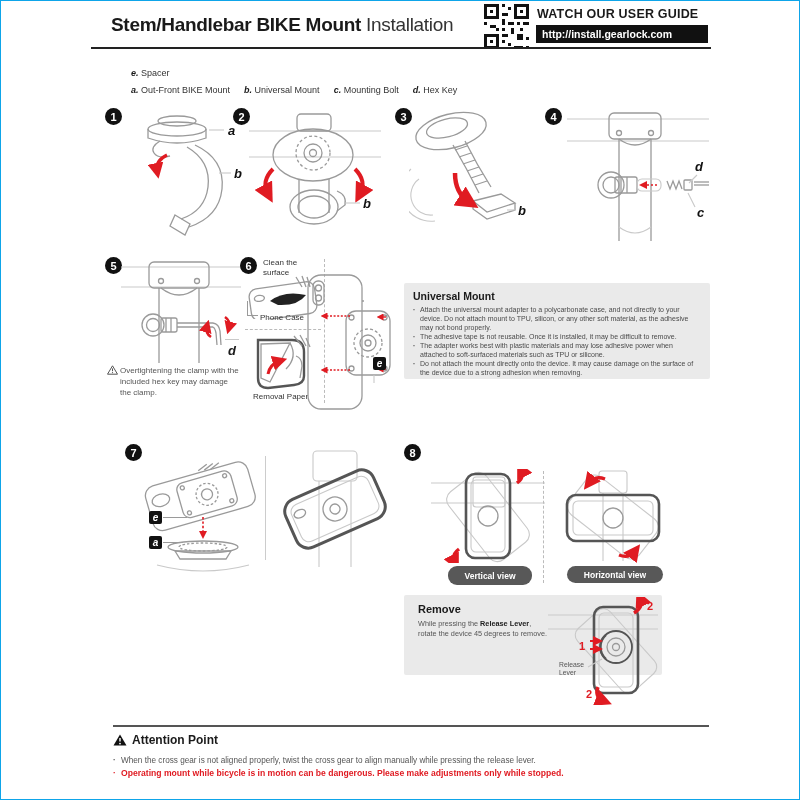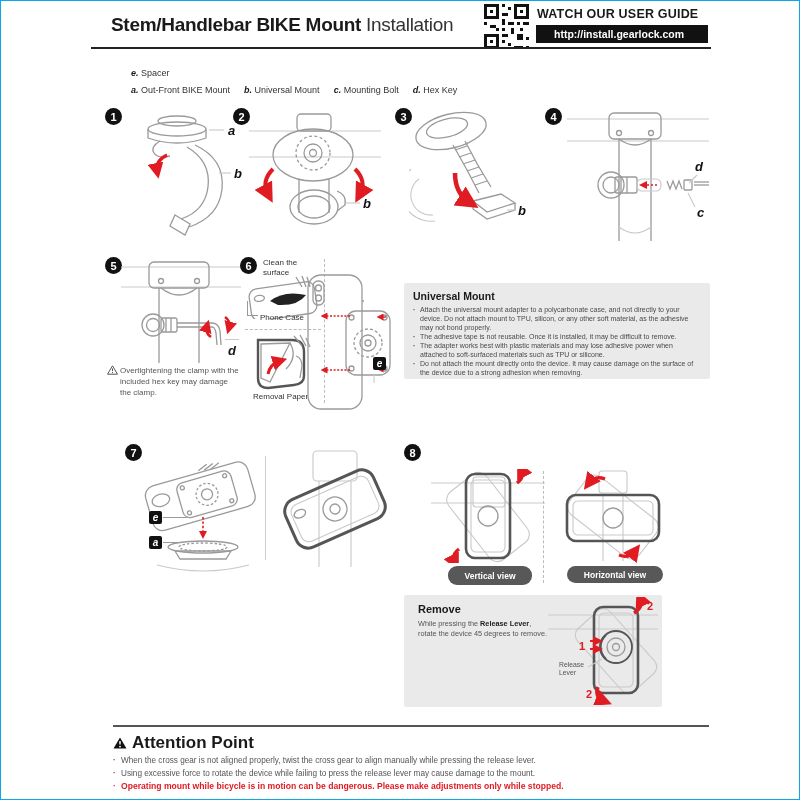--- a/index.html
+++ b/index.html
@@ -76,21 +76,21 @@
         <rect x="33" y="30" width="6" height="6"></rect>
         <rect x="42" y="33" width="3" height="3"></rect>
       <rect x="18" y="36" width="3" height="3"></rect>
         <rect x="24" y="39" width="3" height="3"></rect>
         <rect x="30" y="42" width="9" height="3"></rect>
         <rect x="42" y="42" width="3" height="3"></rect>
     </g>
   </svg>
 
   <div class="abs" style="left:536px;top:6px;font-size:12.5px;font-weight:bold;letter-spacing:0.2px;">WATCH OUR USER GUIDE</div>
-  <div class="abs" style="left:535px;top:24px;width:172px;height:18px;background:#111;color:#fff;font-size:10.5px;font-weight:bold;display:flex;align-items:center;padding-left:18px;box-sizing:border-box;">http://install.gearlock.com</div>
+  <div class="abs" style="left:535px;top:24px;width:172px;height:18px;background:#111;color:#fff;font-size:10.5px;font-weight:bold;display:flex;align-items:center;padding-left:6px;box-sizing:border-box;">http://install.gearlock.com</div>
 
   <div class="abs" style="left:90px;top:46px;width:620px;height:2px;background:#222;"></div>
 
   <div class="abs" style="left:130px;top:55px;font-size:9px;display:flex;gap:14px;margin-top:29px;">
     <span><b><i>a.</i></b> <span style="color:#333">Out-Front BIKE Mount</span></span>
     <span><b><i>b.</i></b> <span style="color:#333">Universal Mount</span></span>
     <span><b><i>c.</i></b> <span style="color:#333">Mounting Bolt</span></span>
     <span><b><i>d.</i></b> <span style="color:#333">Hex Key</span></span>
   </div>
   <div class="abs" style="left:130px;top:67px;font-size:9px;">
@@ -339,21 +339,21 @@
       <rect class="lt" x="16" y="24" width="88" height="48" rx="10"></rect>
     </g>
     <rect class="dk" stroke-width="2.6" x="14" y="26" width="92" height="46" rx="9"></rect>
     <rect class="lt" x="20" y="32" width="80" height="34" rx="5"></rect>
     <circle class="ln" cx="60" cy="49" r="10"></circle>
     <path class="rd" stroke-width="3.4" marker-end="url(#ar)" d="M52 10 q-10 -4 -16 4"></path>
     <path class="rd" stroke-width="3.4" marker-end="url(#ar)" d="M66 86 q10 4 16 -4"></path>
   </svg>
   <div class="abs pill" style="left:566px;top:565px;width:96px;height:17px;">Horizontal view</div>
 
-  <div class="abs graybox" style="left:403px;top:594px;width:258px;height:112px;">
+  <div class="abs graybox" style="left:403px;top:594px;width:258px;height:80px;">
     <div class="abs" style="left:14px;top:8px;font-size:11px;font-weight:bold;">Remove</div>
     <div class="abs" style="left:14px;top:24px;width:130px;font-size:7.3px;line-height:9.5px;color:#555;">
       <span>While pressing the </span><span style="font-weight:bold;color:#222">Release Lever</span><span>,</span><br>
       <span>rotate the device 45 degrees to remove.</span>
     </div>
     <svg class="abs" style="left:142px;top:2px" width="114" height="108" viewBox="0 0 114 108">
       <line class="lt" x1="2" y1="18" x2="112" y2="18"></line>
       <line class="lt" x1="2" y1="32" x2="112" y2="32"></line>
       <g transform="rotate(-42 70 54)">
         <rect class="lt" x="48" y="12" width="44" height="84" rx="9"></rect>
@@ -377,22 +377,21 @@
   </div>
 
   <div class="abs" style="left:112px;top:724px;width:596px;height:1.5px;background:#555;"></div>
 
   <div class="abs" style="left:112px;top:732px;display:flex;align-items:center;gap:5px;">
     <svg width="14" height="12" viewBox="0 0 14 12">
       <path d="M7 0.5 L13.5 11.5 H0.5 Z" fill="#111"></path>
       <line x1="7" y1="4" x2="7" y2="7.6" stroke="#fff" stroke-width="1.4"></line>
       <circle cx="7" cy="9.6" r="0.9" fill="#fff"></circle>
     </svg>
-    <span style="font-size:17px;font-weight:bold;">Attention Point</span>
+    <span style="font-size:12px;font-weight:bold;">Attention Point</span>
   </div>
 
   <div class="abs" style="left:112px;top:753px;width:596px;">
     <div class="att-line">When the cross gear is not aligned properly, twist the cross gear to align manually while pressing the release lever.</div>
-    <div class="att-line">Using excessive force to rotate the device while failing to press the release lever may cause damage to the mount.</div>
     <div class="att-line att-warn">Operating mount while bicycle is in motion can be dangerous. Please make adjustments only while stopped.</div>
   </div>
 
 </div>
 
 </body></html>

